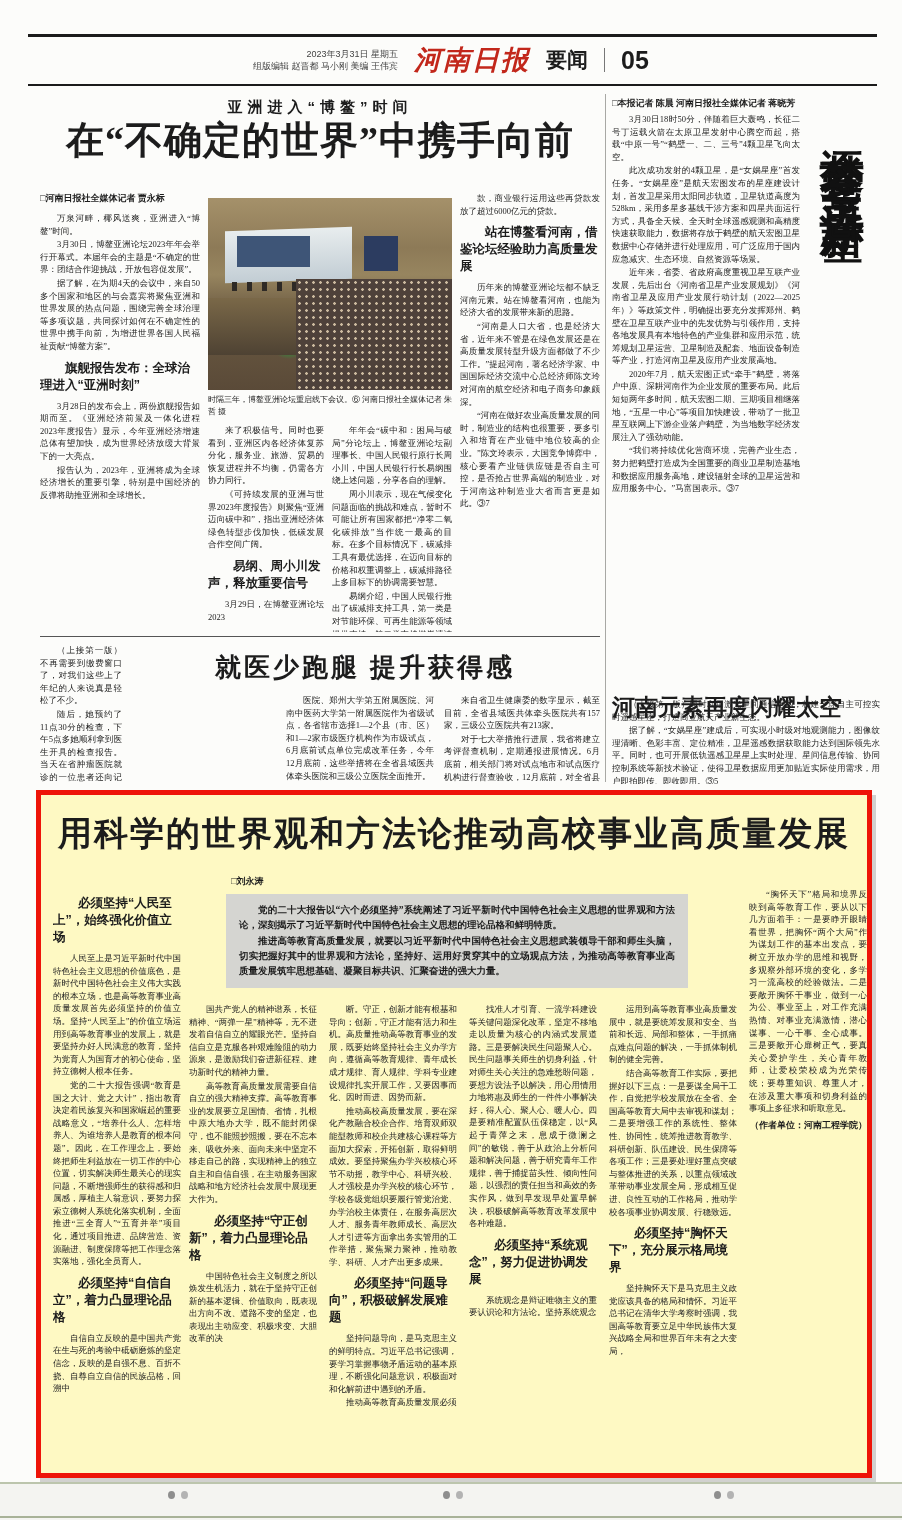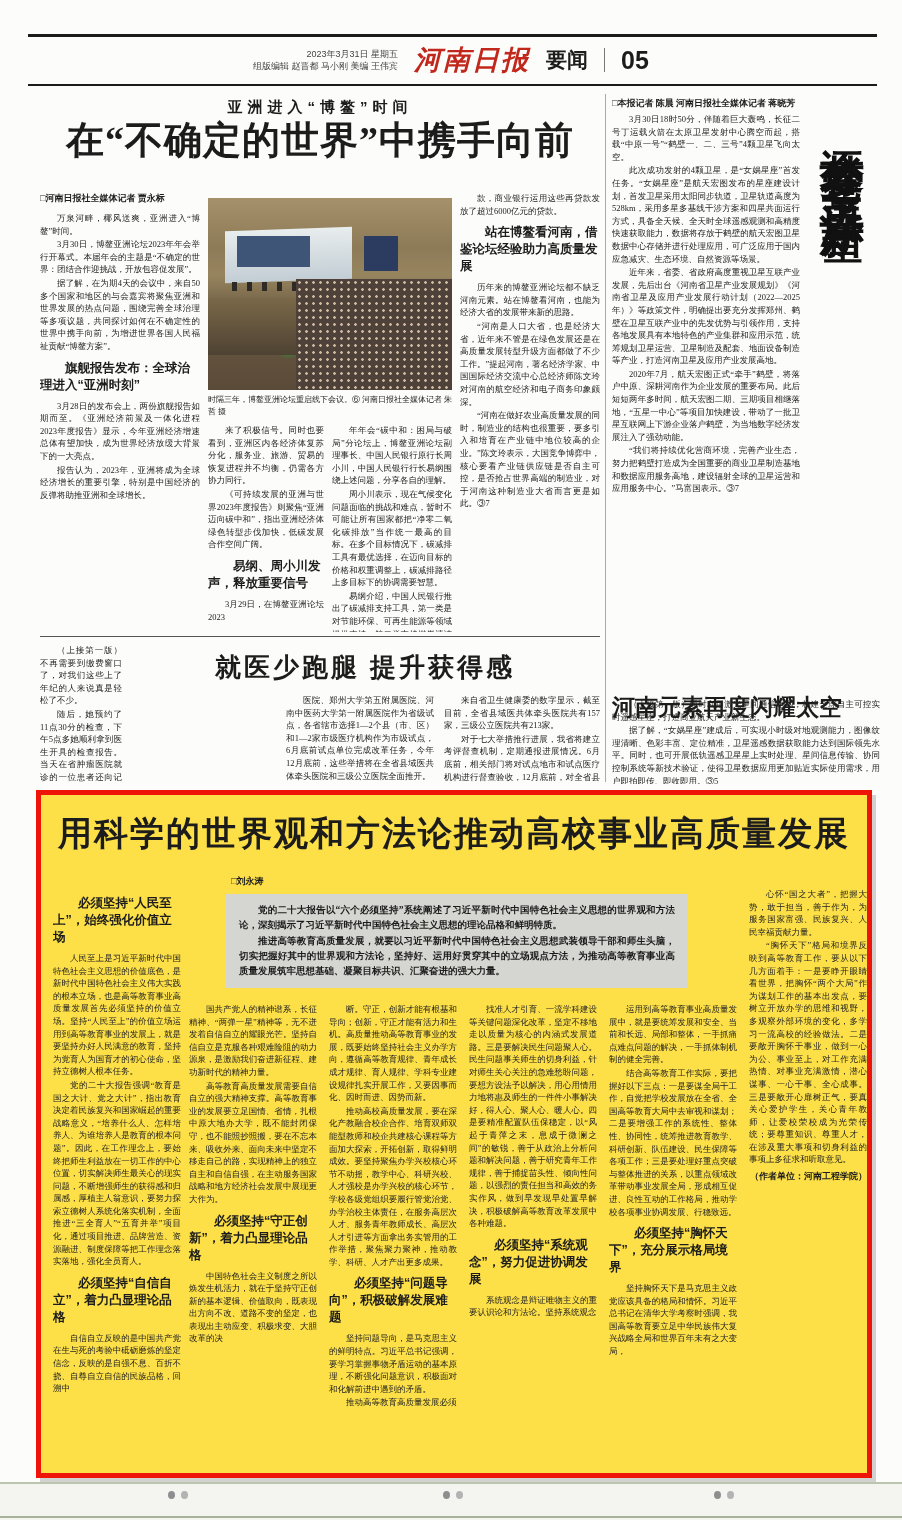--- a/index.html
+++ b/index.html
@@ -35,21 +35,21 @@
   .ph-audience { position:absolute; right:0; bottom:0; width:64%; height:58%;
                  background-color:#4e413a; background-image:radial-gradient(#cdbba0 1px,transparent 1.6px); background-size:7px 7px; }
   .ph-plant { position:absolute; left:28%; bottom:16%; width:26px; height:12px; background:radial-gradient(#4c6b3c 30%,transparent 70%); }
   
   .vtitle { writing-mode:vertical-rl; font-size:45px; font-weight:900; letter-spacing:6px; line-height:60px; color:#111; }
   .vtitle .gap1 { margin-top:26px; }
   .vtitle .gap2 { margin-top:8px; font-size:40px; }
   .headline-c { font-size:23px; font-weight:900; font-family:"Liberation Sans",sans-serif;margin-top:28px; }
   .headline-b { font-size:26px; font-weight:900; text-align:center; letter-spacing:3px; font-family:"Liberation Sans",sans-serif; }
   
-  .redbox { border:5px solid #ee1408; background:#fde047; box-shadow:4px 5px 0 rgba(80,80,80,.25); }
+  .redbox { border:5px solid #ee1408; background:#fef9c3; box-shadow:4px 5px 0 rgba(80,80,80,.25); }
   .headline-f { font-size:34px; font-weight:900; text-align:center; letter-spacing:2px; }
   .introbox { background:#d5d5d1; padding:9px 13px; }
   .introbox .para { font-size:9.5px; font-weight:600; line-height:15px; color:#1a1a1a; }
   .fcol { overflow:hidden; }
   .author { font-size:9px; font-weight:700; text-align:right; margin-top:4px; }
   
   .foot-strip { background:#f4f4f1; }
   .hairline { height:2px; }
   .dotpair { display:flex; gap:6px; }
   .dot { width:7px; height:8px; border-radius:50%; background:#8e8e8e; }
@@ -236,21 +236,20 @@
           <p class="para">结合高等教育工作实际，要把握好以下三点：一是要谋全局干工作，自觉把学校发展放在全省、全国高等教育大局中去审视和谋划；二是要增强工作的系统性、整体性、协同性，统筹推进教育教学、科研创新、队伍建设、民生保障等各项工作；三是要处理好重点突破与整体推进的关系，以重点领域改革带动事业发展全局，形成相互促进、良性互动的工作格局，推动学校各项事业协调发展、行稳致远。</p>
         </div>
       <div class="subhead">必须坚持“胸怀天下”，充分展示格局境界</div>
       <div>
           <p class="para">坚持胸怀天下是马克思主义政党应该具备的格局和情怀。习近平总书记在清华大学考察时强调，我国高等教育要立足中华民族伟大复兴战略全局和世界百年未有之大变局，</p>
         </div>
     </div>
 
     <div class="abs fcol" style="left:708px; top:93px; width:118px; height:575px;">
       <div>
-          <p class="para">心怀“国之大者”，把握大势，敢于担当，善于作为，为服务国家富强、民族复兴、人民幸福贡献力量。</p>
           <p class="para">“胸怀天下”格局和境界反映到高等教育工作，要从以下几方面着手：一是要睁开眼睛看世界，把胸怀“两个大局”作为谋划工作的基本出发点，要树立开放办学的思维和视野，多观察外部环境的变化，多学习一流高校的经验做法。二是要敞开胸怀干事业，做到一心为公、事业至上，对工作充满热情、对事业充满激情，潜心谋事、一心干事、全心成事。三是要敞开心扉树正气，要真关心爱护学生，关心青年教师，让爱校荣校成为光荣传统；要尊重知识、尊重人才，在涉及重大事项和切身利益的事项上多征求和听取意见。</p>
         </div>
       <div class="author">（作者单位：河南工程学院）</div>
     </div>
   </div>
 
   <div class="abs foot-strip" style="left:0; top:1484px; width:902px; height:36px;"></div>
   <div class="abs hairline" style="left:0; top:1482px; width:902px; background:#bcc5ad;"></div>
   <div class="abs hairline" style="left:0; top:1516px; width:902px; background:#a8b298;"></div>
   <div class="abs dotpair" style="left:168px; top:1491px;">

